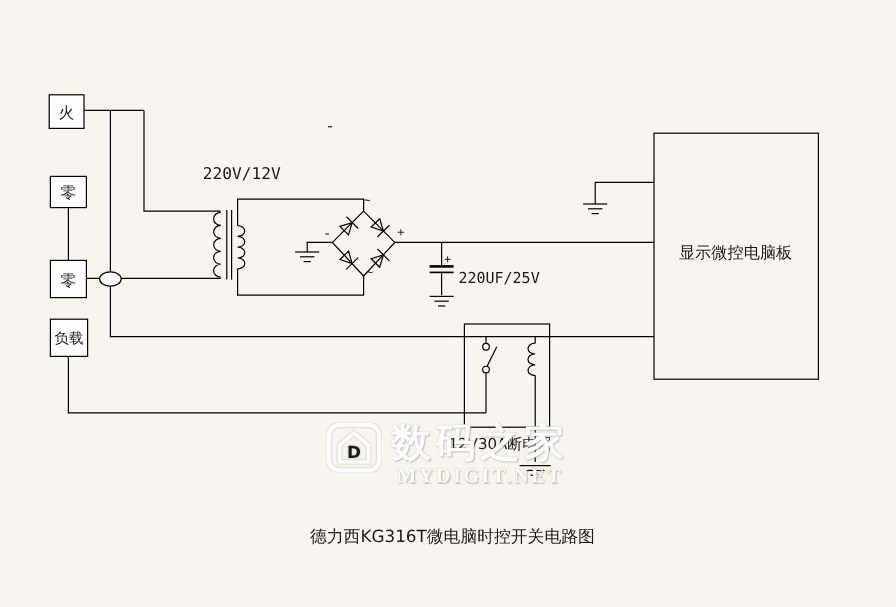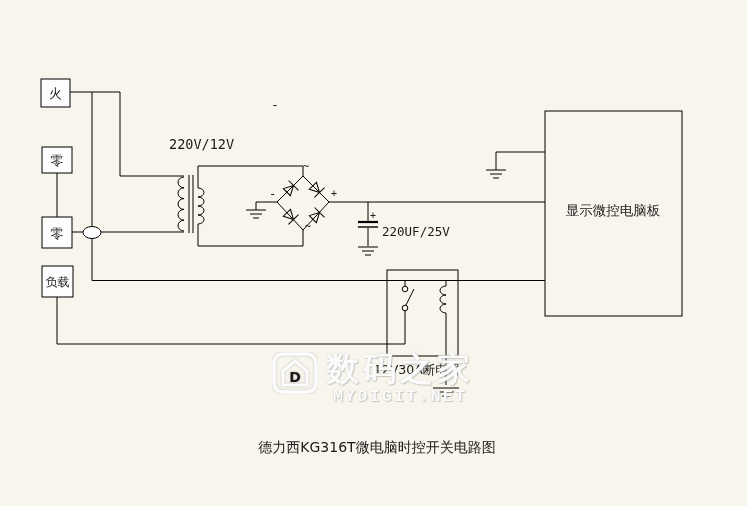--- a/index.html
+++ b/index.html
@@ -17,21 +17,21 @@
     color:rgba(255,255,255,0.92); pointer-events:none;
   }
   .wm-texts { display:flex; flex-direction:column; line-height:1;text-align:center; }
   .wm-site {
     font-size:33px; font-weight:bold; letter-spacing:4px;
     color:rgba(255,255,255,0.95);
     text-shadow:0 0 1px rgba(170,170,170,0.8), 1px 1px 1px rgba(160,160,160,0.5);
   }
   .wm-url {
     margin-top:3px; font-size:17px; font-weight:bold; letter-spacing:2px;
-    font-family:Liberation Mono, monospace;
+    font-family:Liberation Serif, serif;
     color:rgba(255,255,255,0.95);
     text-shadow:0 0 1px rgba(170,170,170,0.8), 1px 1px 1px rgba(160,160,160,0.5);
   }
 </style>
 </head>
 <body>
 
 <div class="stage">
   <svg width="747" height="506" viewBox="0 0 747 506">
     <defs>

